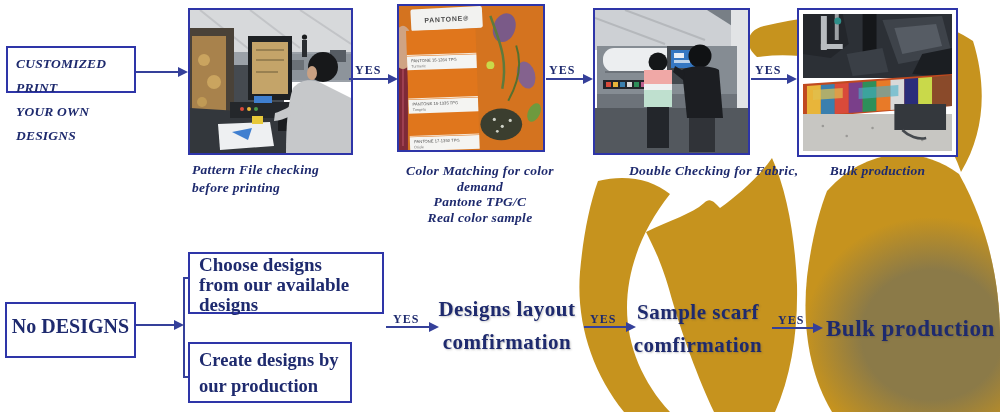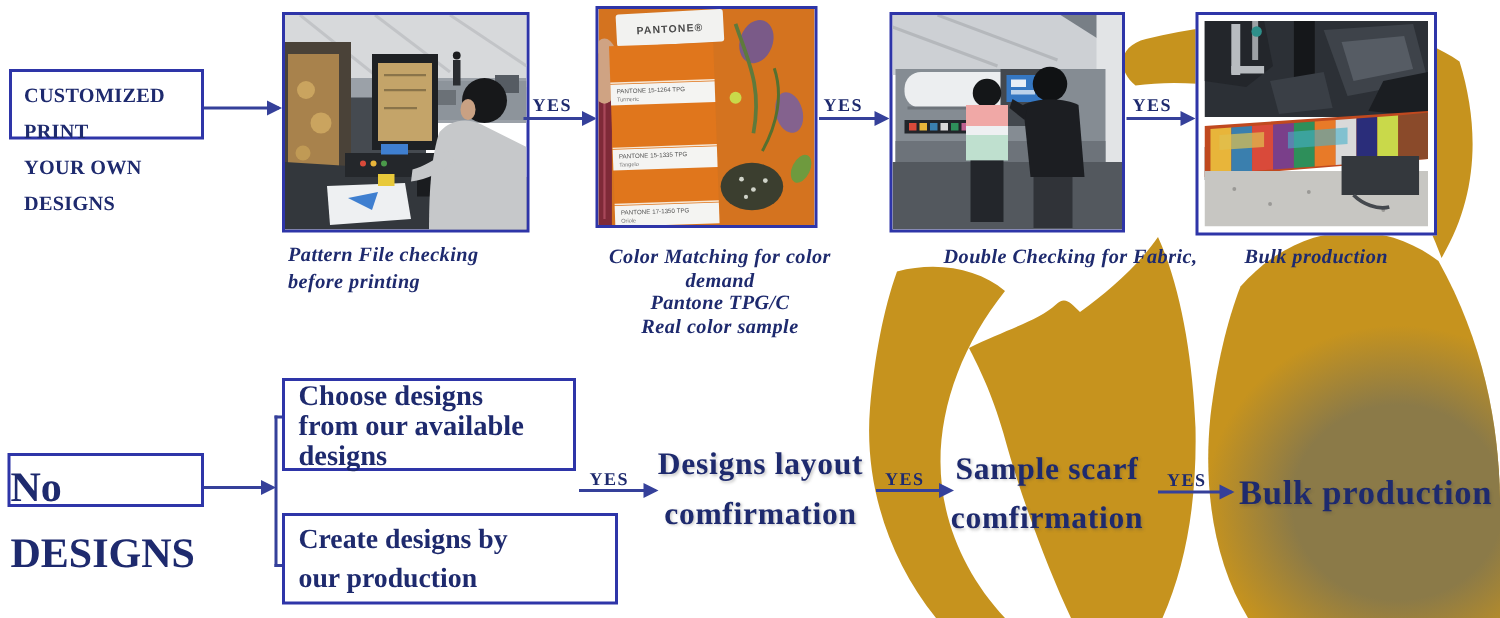--- a/index.html
+++ b/index.html
@@ -67,21 +67,21 @@
     </defs>
     <path fill="#c6931e" d="M598 181 C625 174 652 179 670 194 C643 228 627 268 627 308 C627 346 643 383 670 412 L624 412 C592 372 576 322 580 272 C583 238 589 206 598 181 Z"></path>
     <path fill="#c6931e" d="M646 232 C670 220 692 214 704 203 C710 197 714 202 720 208 C738 195 759 177 772 158 C787 191 795 237 797 285 C798 333 791 376 775 412 L714 412 C699 380 681 333 669 289 C661 261 652 244 646 232 Z"></path>
     <path fill="#c6931e" d="M757 57 C743 45 747 30 764 26 C852 5 934 13 973 41 C987 86 985 132 961 172 C944 122 905 82 857 67 C821 56 786 53 757 57 Z"></path>
     <path fill="#c6931e" d="M827 191 C864 149 918 143 959 174 C989 228 999 282 1000 332 L1000 412 L832 412 C809 374 802 325 807 277 C811 244 818 214 827 191 Z"></path>
     <g clip-path="url(#petalClip)">
       <ellipse cx="932" cy="335" rx="128" ry="118" fill="url(#blobGrad)"></ellipse>
     </g>
   </svg>
 
-  <div class="flow-box" style="left:6px;top:46px;width:130px;height:47px;font-size:13.5px;line-height:24px;padding:4px 0 0 8px;letter-spacing:0.2px;">
+  <div class="flow-box" style="left:6px;top:46px;width:130px;height:47px;font-size:13.5px;line-height:24px;padding:4px 0 0 8px;letter-spacing:0.2px;font-style:italic;">
     <span class="s-line">CUSTOMIZED PRINT</span>
     <span class="s-line">YOUR OWN DESIGNS</span>
   </div>
 
   <div class="harrow" style="left:136px;top:71px;width:50px;"></div>
 
   <div class="photo-frame" style="left:188px;top:8px;width:165px;height:147px;">
     <svg viewBox="0 0 161 143" preserveAspectRatio="none">
       <rect x="0" y="0" width="161" height="48" fill="#d7d9db"></rect>
       <line x1="10" y1="0" x2="60" y2="40" stroke="#c2c4c7" stroke-width="2"></line>
@@ -251,34 +251,34 @@
     <span class="s-line">Pantone TPG/C</span>
     <span class="s-line">Real color sample</span>
   </div>
   <div class="caption" style="left:629px;top:162px;">
     <span class="s-line">Double Checking for Fabric,</span>
   </div>
   <div class="caption" style="left:797px;top:162px;width:161px;text-align:center;">
     <span class="s-line">Bulk production</span>
   </div>
 
-  <div class="flow-box" style="left:5px;top:302px;width:131px;height:36px;font-size:28px;line-height:44px;text-align:left;"><span>No DESIGNS</span></div>
+  <div class="flow-box" style="left:5px;top:302px;width:131px;height:56px;font-size:20px;line-height:44px;text-align:center;"><span>No DESIGNS</span></div>
 
   <div class="harrow" style="left:136px;top:324px;width:46px;"></div>
   <div class="vline" style="left:183px;top:277px;height:101px;"></div>
   <div class="hstub" style="left:183px;top:277px;width:6px;"></div>
   <div class="hstub" style="left:183px;top:376px;width:6px;"></div>
 
   <div class="flow-box" style="left:188px;top:252px;width:196px;height:62px;font-size:19px;line-height:20px;padding:1px 4px 0 9px;">
     <span class="s-line">Choose designs</span>
     <span class="s-line">from our available</span>
     <span class="s-line">designs</span>
   </div>
 
-  <div class="flow-box" style="left:188px;top:342px;width:224px;height:61px;font-size:18.5px;line-height:26px;padding:3px 8px 0 9px;">
+  <div class="flow-box" style="left:188px;top:342px;width:164px;height:61px;font-size:18.5px;line-height:26px;padding:3px 8px 0 9px;">
     <span class="s-line">Create designs by</span>
     <span class="s-line">our production</span>
   </div>
 
   <div class="yes" style="left:393px;top:312px;width:38px;">YES</div>
   <div class="harrow" style="left:386px;top:326px;width:51px;"></div>
 
   <div class="bigstep" style="left:425px;top:293px;width:164px;">
     <span class="s-line">Designs layout</span>
     <span class="s-line">comfirmation</span>

